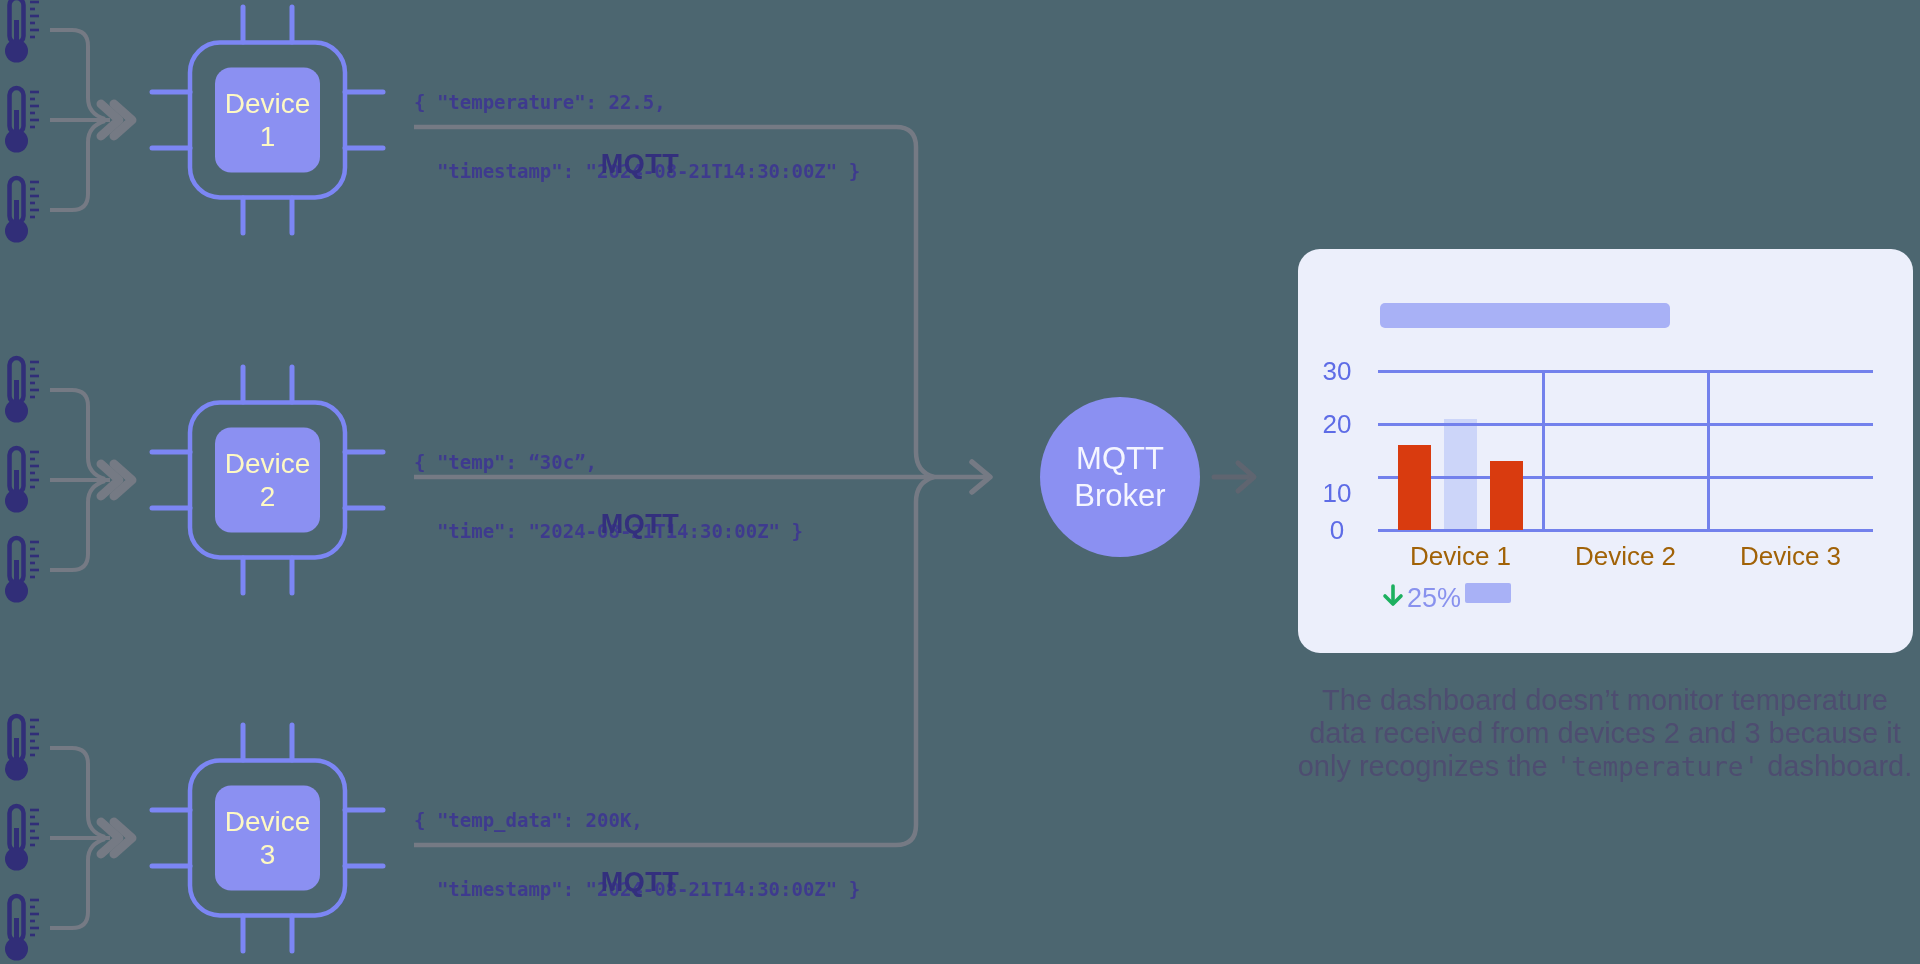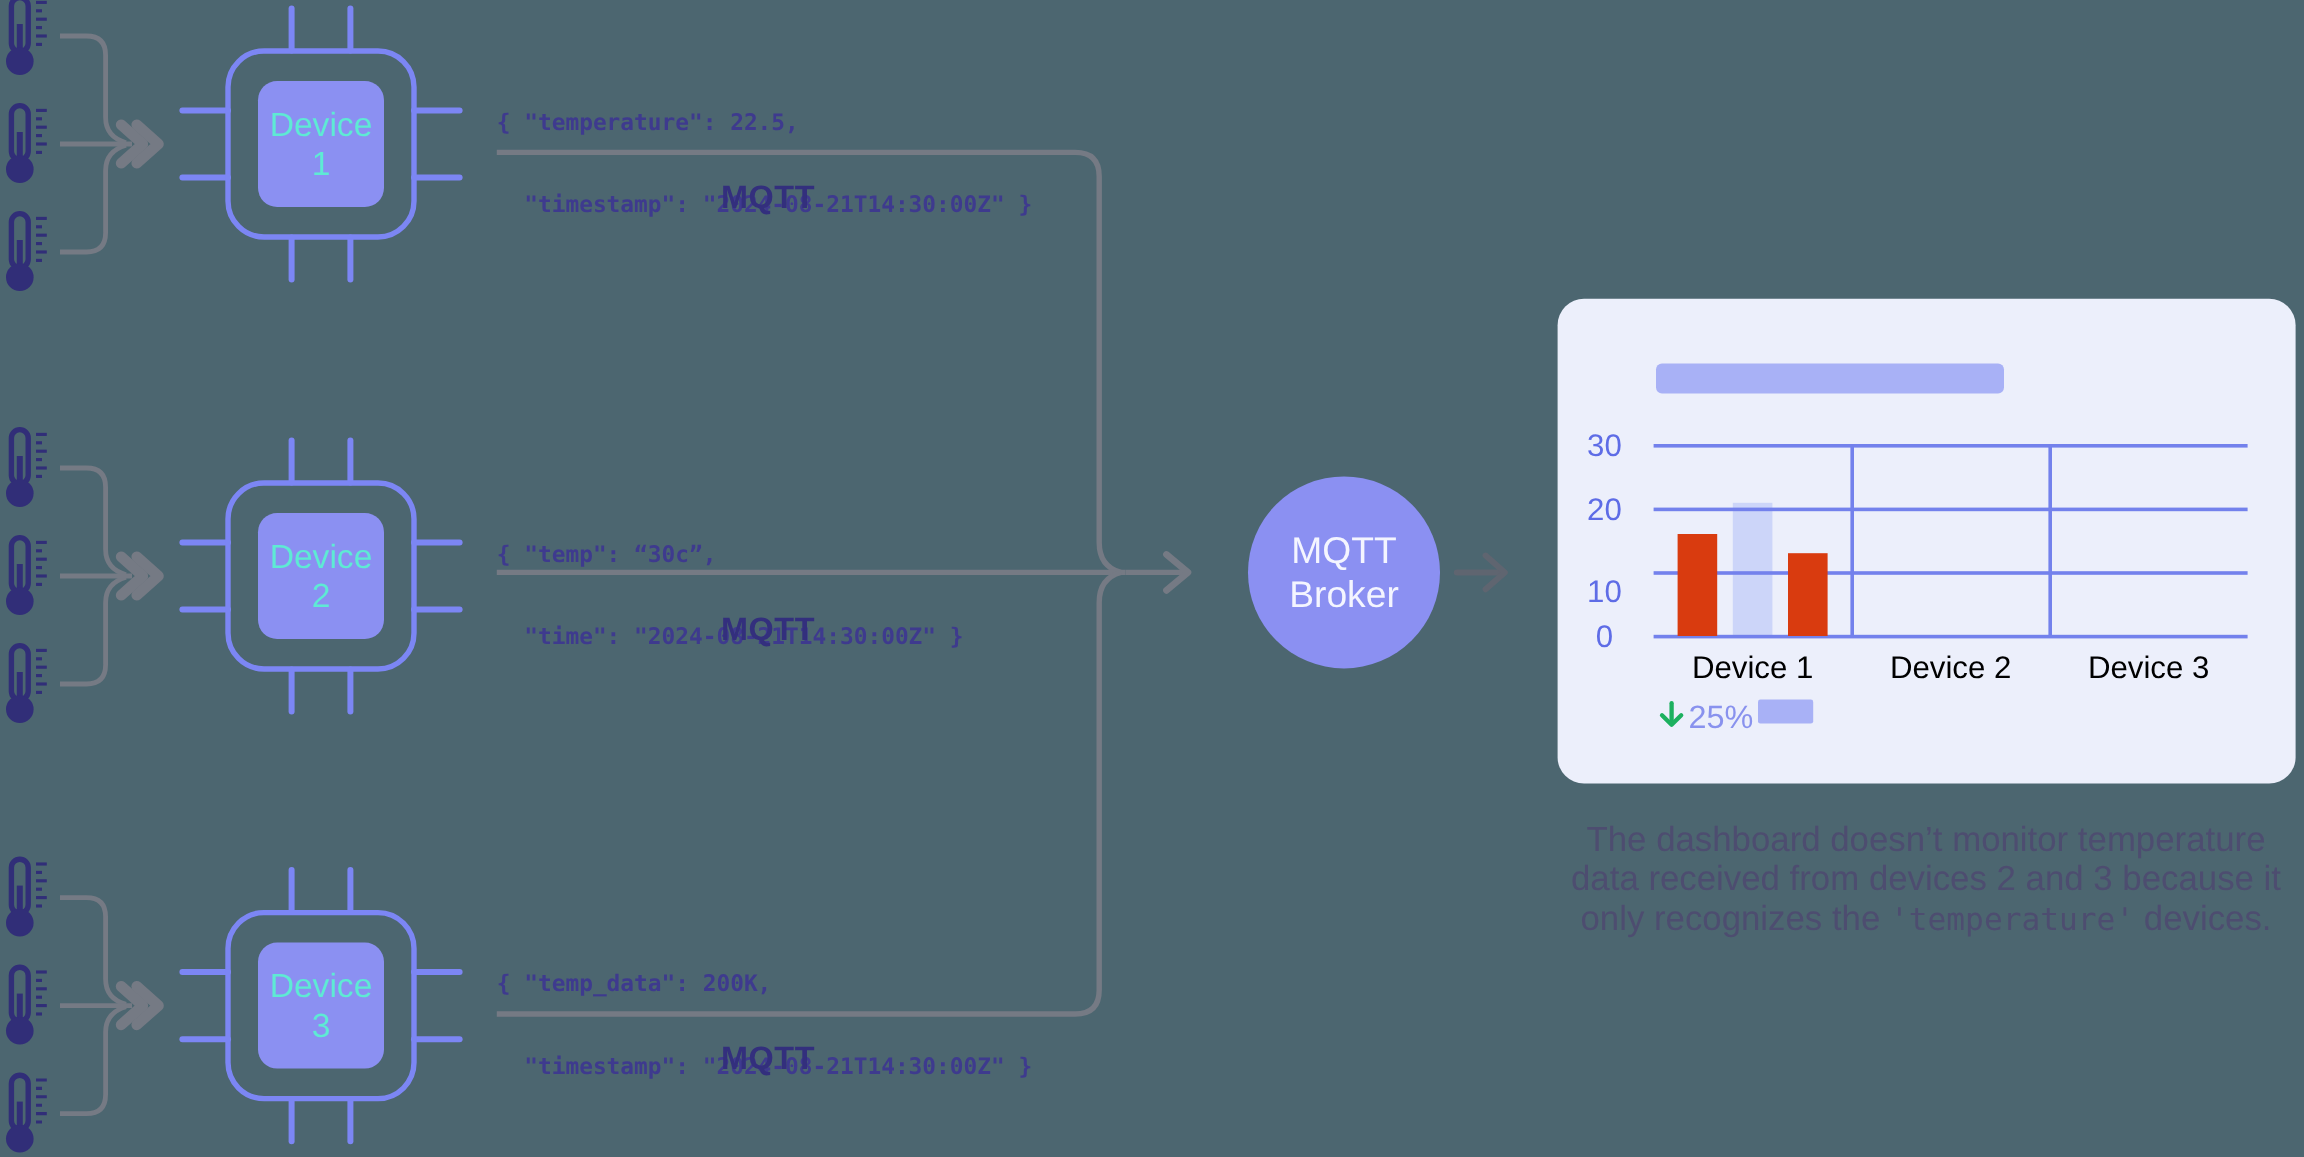--- a/index.html
+++ b/index.html
@@ -2,42 +2,42 @@
 <html><head>
 <meta charset="utf-8">
 <style>
   html,body{margin:0;padding:0;background:#4c6670;}
   .canvas{position:relative;width:1920px;height:964px;background:#4c6670;overflow:hidden;
           font-family:"Liberation Sans", sans-serif;}
   .art{position:absolute;left:0;top:0;}
 
   
   .chip-label{position:absolute;left:215px;width:105px;height:105px;display:flex;flex-direction:column;
-              align-items:center;justify-content:center;color:#5eead4;font-size:28px;line-height:33px;}
+              align-items:center;justify-content:center;color:#fef9c3;font-size:28px;line-height:33px;}
   
   .payload{position:absolute;left:414px;font-family:"DejaVu Sans Mono", monospace;font-weight:bold;
            font-size:19px;line-height:23px;color:#3e3a8e;white-space:pre;}
   
   .proto{position:absolute;left:555px;width:170px;text-align:center;font-weight:700;
          font-size:27px;color:#332f7d;letter-spacing:0.5px;}
   
   .broker-label{position:absolute;left:1040px;top:440px;width:160px;text-align:center;color:#f4f5ff;
                 font-size:31px;line-height:37px;}
 
   
   .card{position:absolute;left:1298px;top:249px;width:615px;height:404px;background:#eceffb;border-radius:22px;}
   .title-bar{position:absolute;left:82px;top:54px;width:290px;height:25px;border-radius:5px;background:#a8b1f6;}
   .plot{position:absolute;left:80px;top:122px;width:495px;height:159px;}
   .hline{position:absolute;left:0;width:100%;height:3px;background:#7381ec;z-index:1;}
   .vline{position:absolute;top:0;width:3px;height:100%;background:#7381ec;z-index:1;}
   .bar{position:absolute;width:33px;}
   .ylabels{position:absolute;left:8px;top:122px;width:62px;height:159px;}
   .ylab{position:absolute;right:0;width:100%;text-align:center;font-size:26px;color:#5e6ce6;}
   .xlabels{position:absolute;left:80px;top:292px;width:495px;height:30px;}
-  .xlab{position:absolute;top:0;text-align:center;font-size:26px;color:#000000;}
+  .xlab{position:absolute;top:0;text-align:center;font-size:26px;color:#a16207;}
   .indicator{position:absolute;left:83px;top:334px;display:flex;align-items:flex-start;}
   .indicator .pct{font-size:27px;color:#8992ee;margin:0 4px 0 2px;}
   .mini-bar{width:46px;height:20px;background:#a8b1f6;border-radius:2px;}
 
   
   .caption{position:absolute;left:1281px;top:684px;width:648px;text-align:center;
            font-size:29px;line-height:33px;color:#4e4b70;opacity:0.92;}
   .caption .mono{font-family:"DejaVu Sans Mono", monospace;font-size:26px;}
 </style>
 </head>
@@ -190,16 +190,16 @@
         </g>
       </svg>
       <span class="pct">25%</span>
       <span class="mini-bar"></span>
     </div>
   </div>
 
   <div class="caption">
     <div>The dashboard doesn’t monitor temperature</div>
     <div>data received from devices 2 and 3 because it</div>
-    <div><span>only recognizes the </span><span class="mono">'temperature'</span><span> devices.</span></div>
+    <div><span>only recognizes the </span><span class="mono">'temperature'</span><span> dashboard.</span></div>
   </div>
 
 </div>
 
 </body></html>

